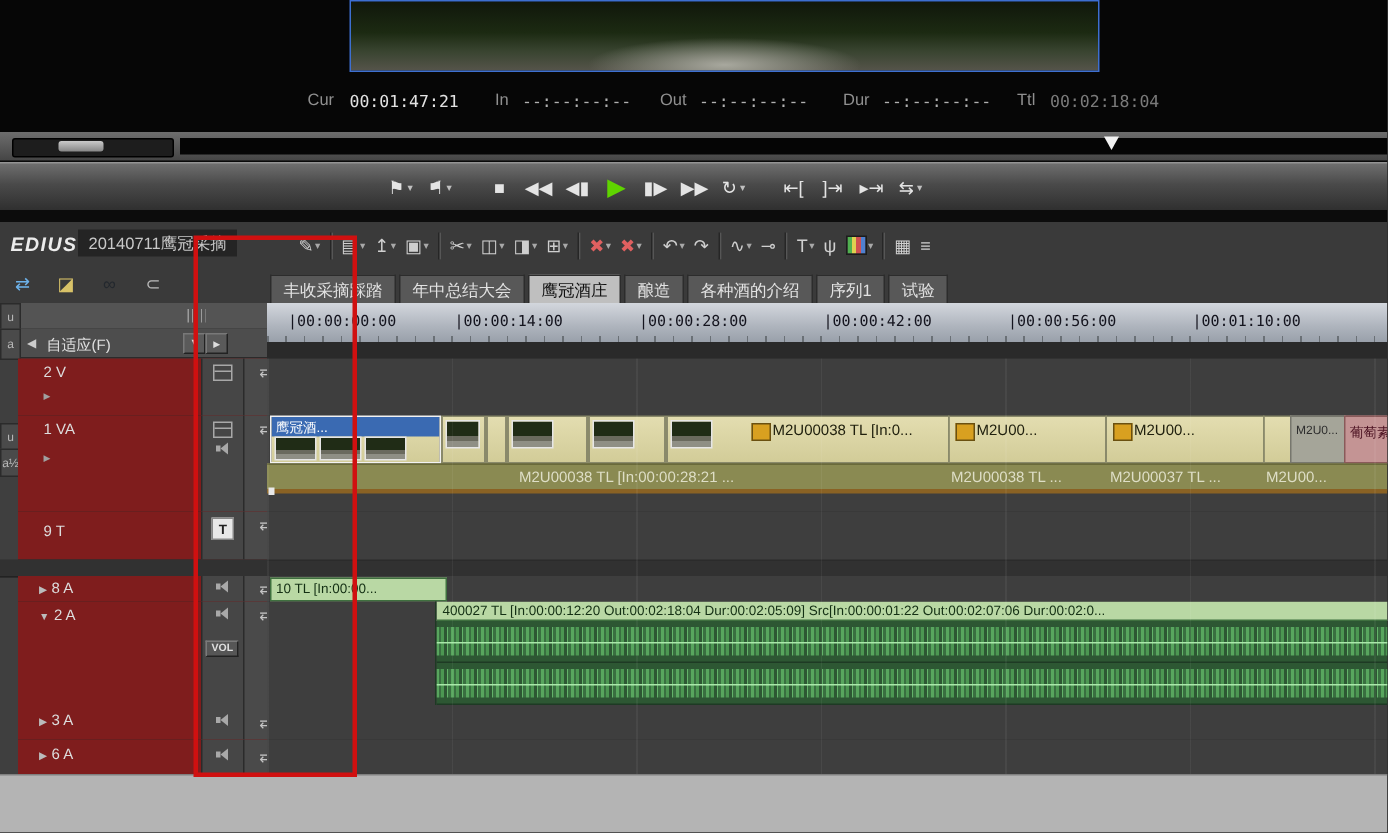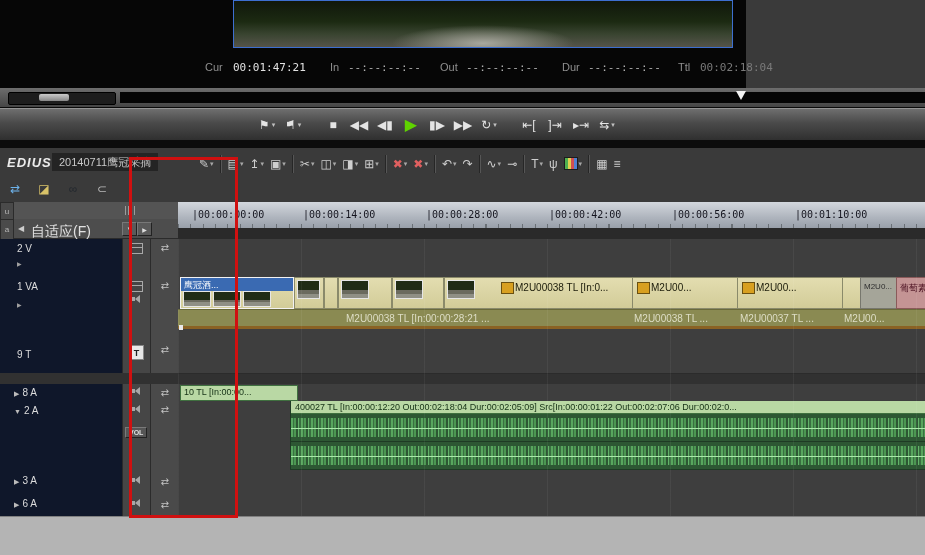--- a/index.html
+++ b/index.html
@@ -1,20 +1,20 @@
 <!DOCTYPE html>
 <html><head>
 <meta charset="utf-8">
 <style>
   html,body{margin:0;padding:0;background:#2a2a2a;}
   .stage{position:relative;width:925px;height:555px;background:#3a3a3a;overflow:hidden;
          font-family:"Liberation Sans",sans-serif;-webkit-user-select:none;user-select:none;}
 
   
-  .preview{position:absolute;left:0;top:0;width:746px;height:88px;background:#060606;}
+  .preview{position:absolute;left:0;top:0;width:925px;height:88px;background:#060606;}
   .vframe{position:absolute;left:233px;top:0;width:498px;height:46px;border:1px solid #3d6fd0;
           background:
             radial-gradient(ellipse 130px 26px at 50% 92%, #a8a89e 0%, rgba(120,120,110,0) 70%),
             linear-gradient(180deg,#10170b 0%,#1c2a12 45%,#394430 72%,#55544a 100%);}
   .tc-row{position:absolute;top:61px;left:0;width:925px;height:14px;font-size:11px;}
   .tc-row span{position:absolute;white-space:nowrap;}
   .tc-lab{color:#8f8f8f;}
   .tc-val{color:#e2e2e2;font-family:"DejaVu Sans Mono",monospace;}
   .tc-dim{color:#b0b0b0;font-family:"DejaVu Sans Mono",monospace;}
   .tc-ttl{color:#7a7a7a;font-family:"DejaVu Sans Mono",monospace;}
@@ -71,27 +71,27 @@
   
   .hdr-bg{position:absolute;left:0;top:202px;width:178px;height:314px;background:#3f3f3f;
           border-right:2px solid #1c1c1c;}
   .hstrip1{position:absolute;left:13px;top:202px;width:165px;height:17px;background:#545454;
            border-bottom:1px solid #2b2b2b;}
   .vbars{position:absolute;left:112px;top:4px;width:12px;height:9px;
          background:repeating-linear-gradient(90deg,#9c9c9c 0 1px,transparent 1px 3px);}
   .hstrip2{position:absolute;left:13px;top:219px;width:165px;height:19px;background:#4d4d4d;
            border-bottom:1px solid #2b2b2b;color:#e0e0e0;}
   .backarrow{position:absolute;left:5px;top:5px;font-size:8px;color:#cccccc;}
-  .modetext{position:absolute;left:18px;top:4px;font-size:14px;white-space:nowrap;}
+  .modetext{position:absolute;left:18px;top:4px;font-size:10px;white-space:nowrap;}
   .mini{position:absolute;top:3px;width:13px;height:12px;background:#5a5a5a;border:1px solid #787878;
         border-right-color:#222;border-bottom-color:#222;font-size:6px;color:#ddd;
         display:flex;align-items:center;justify-content:center;cursor:pointer;}
   .sidebox{position:absolute;left:0;width:12px;background:#4a4a4a;border:1px solid #2b2b2b;
            color:#b8b8b8;font-size:8px;display:flex;align-items:center;justify-content:center;}
-  .hrow{position:absolute;left:0;width:178px;background:#0f172a;border-bottom:1px solid #2b2b2b;}
+  .hrow{position:absolute;left:12px;width:178px;background:#7f1d1d;border-bottom:1px solid #2b2b2b;}
   .tlabel{position:absolute;left:17px;top:4px;font-size:10px;color:#dddddd;white-space:nowrap;}
   .exp{position:absolute;left:17px;font-size:6px;color:#a0a0a0;cursor:pointer;}
   .exp-inline{font-size:7px;color:#bbbbbb;margin-right:3px;}
   .icol1{position:absolute;left:122px;top:0;bottom:0;width:27px;border-left:1px solid #2b2b2b;
          background:#464646;display:flex;flex-direction:column;align-items:center;gap:3px;padding-top:4px;}
   .icol2{position:absolute;left:150px;top:0;bottom:0;width:28px;border-left:1px solid #2b2b2b;
          background:#4a4a4a;display:flex;justify-content:center;align-items:flex-start;padding-top:3px;}
   .patch{font-size:10px;color:#c4c4c4;cursor:pointer;}
   .film-ico{width:11px;height:9px;border:1px solid #a8a8a8;position:relative;cursor:pointer;}
   .film-ico::after{content:"";position:absolute;left:0;right:0;top:3px;height:1px;background:#a8a8a8;}
@@ -333,20 +333,29 @@
       <div class="r2btn r2c1">
           <span>◪</span>
         </div>
       <div class="r2btn r2c2">
           <span>∞</span>
         </div>
       <div class="r2btn r2c3">
           <span>⊂</span>
         </div>
     </div>
+    <div class="tabs">
+      <div class="tab">丰收采摘踩踏</div>
+      <div class="tab">年中总结大会</div>
+      <div class="tab active">鹰冠酒庄</div>
+      <div class="tab">酿造</div>
+      <div class="tab">各种酒的介绍</div>
+      <div class="tab">序列1</div>
+      <div class="tab">试验</div>
+    </div>
   </div>
 
   <div class="hdr-bg"></div>
 
   <div class="hstrip1">
     <div class="vbars"></div>
   </div>
   <div class="hstrip2">
     <span class="backarrow">◀</span>
     <span class="modetext">自适应(F)</span>

